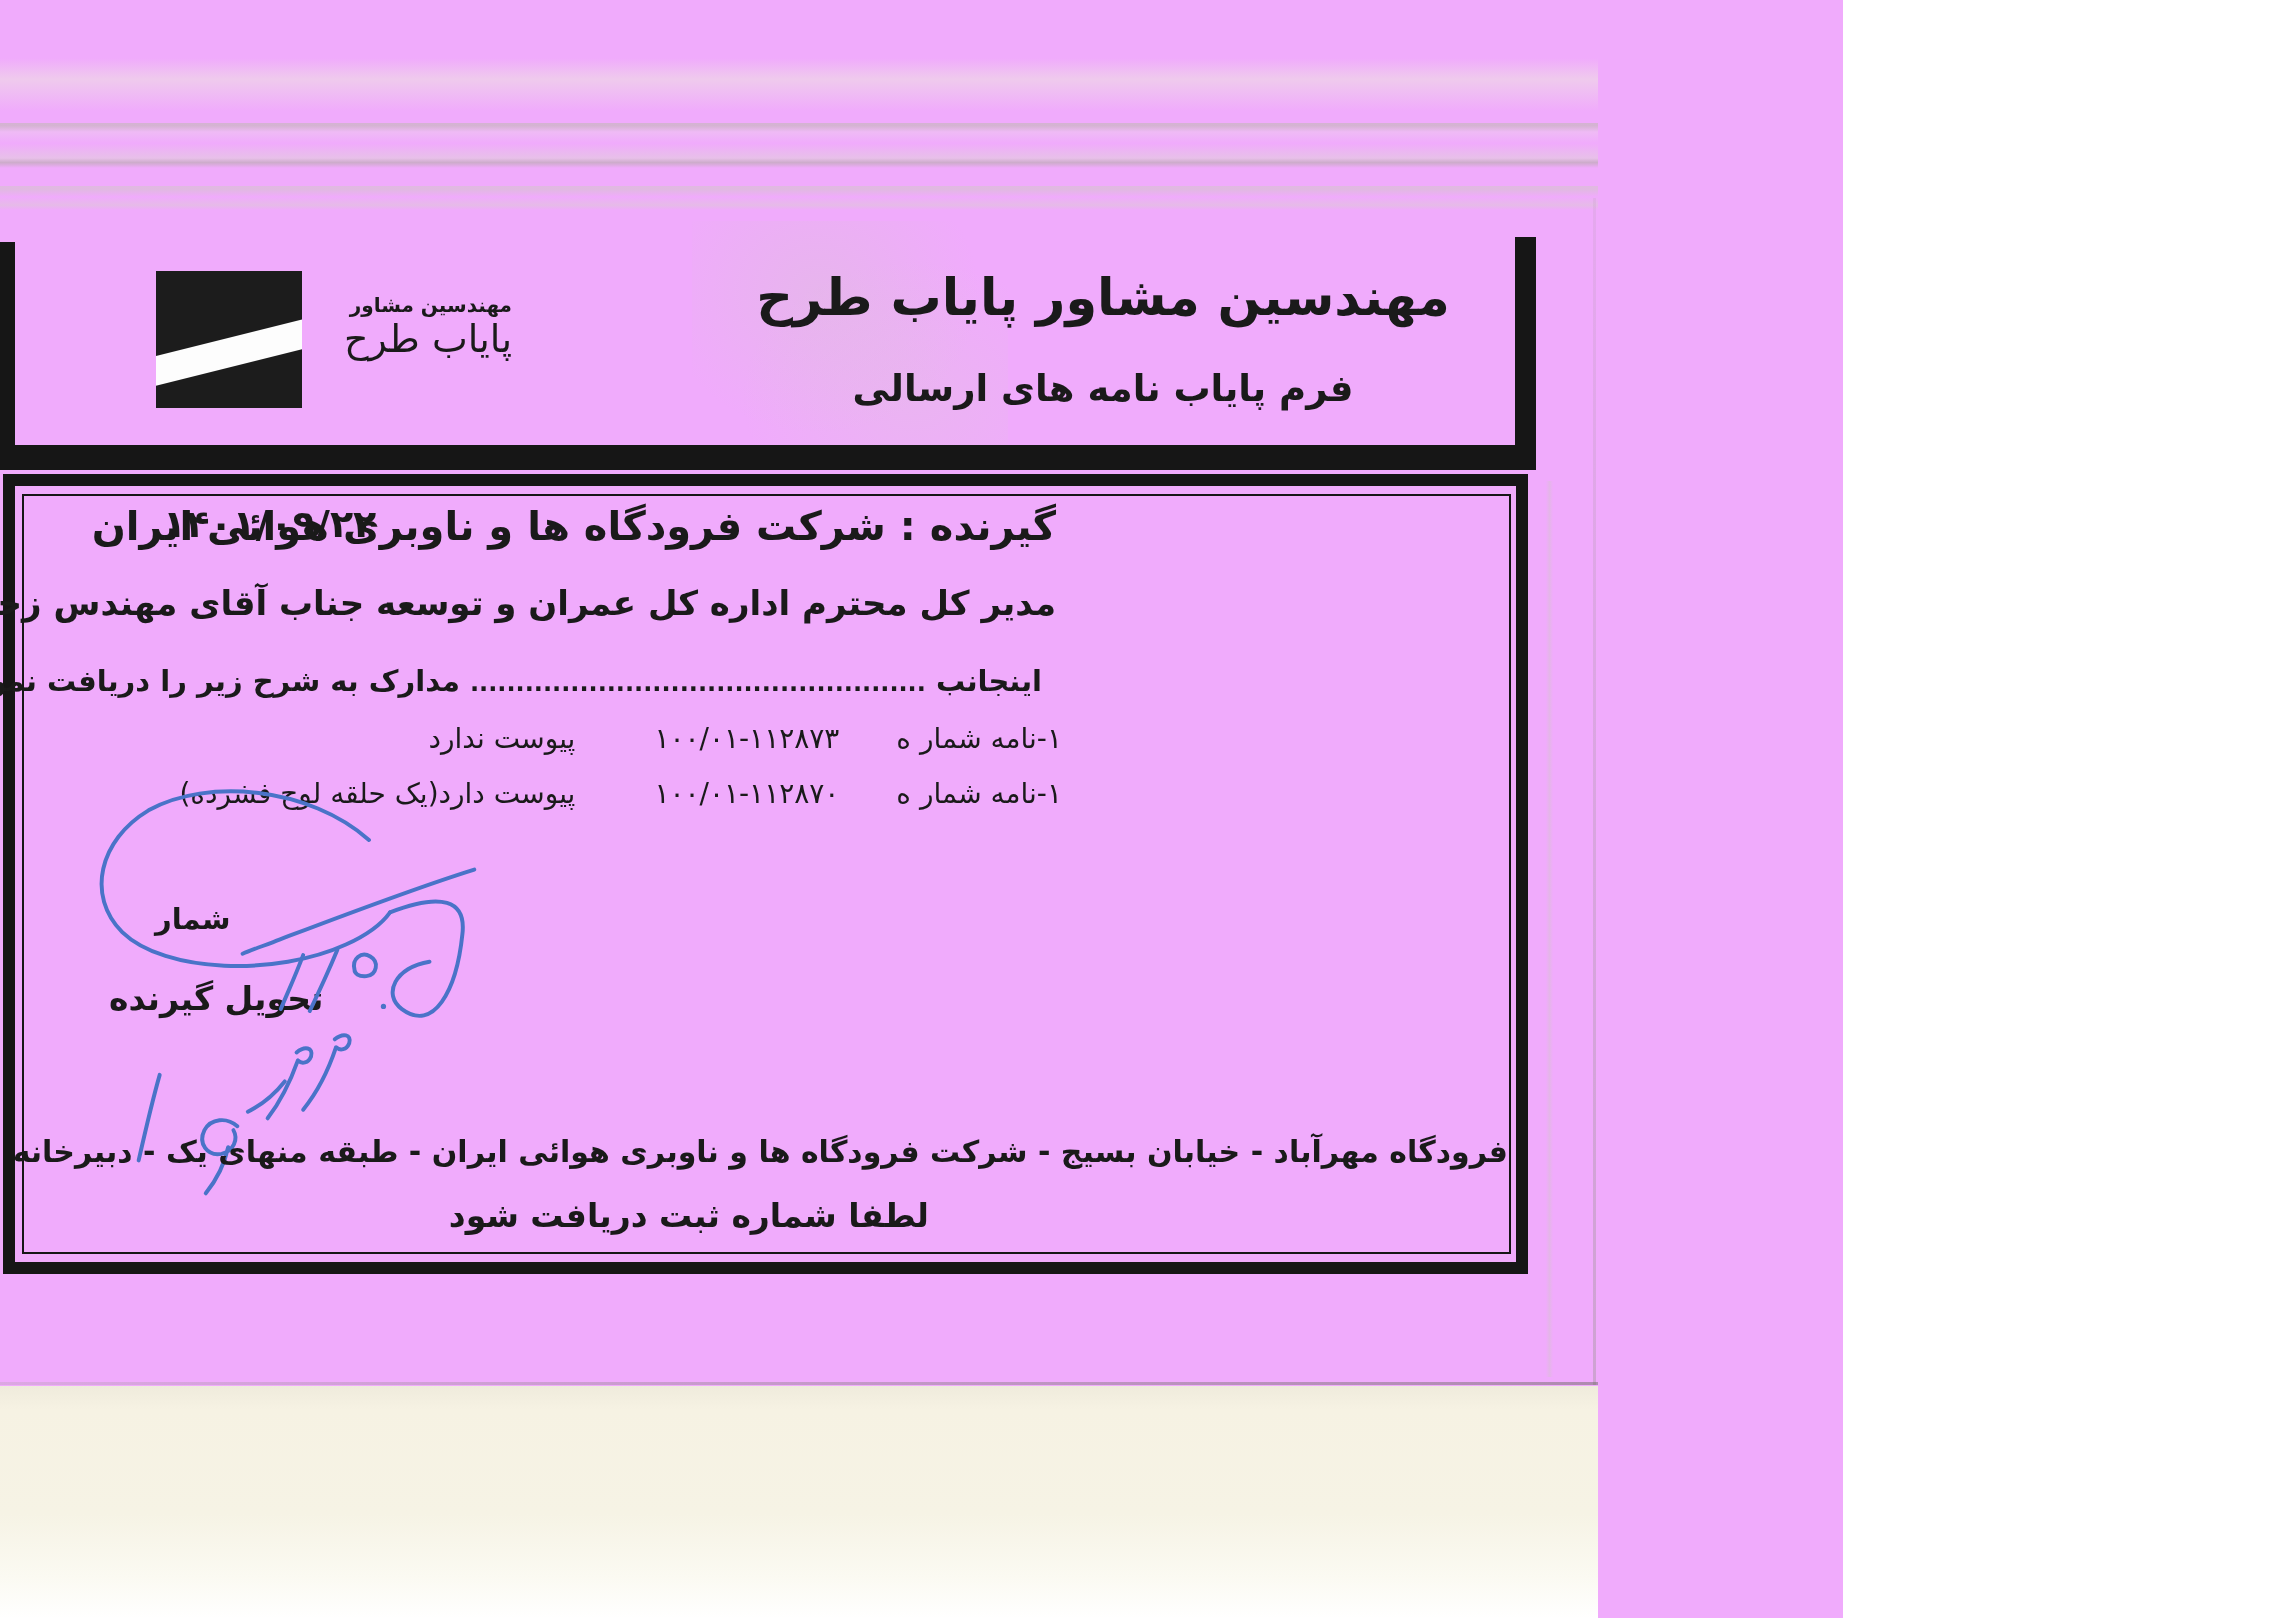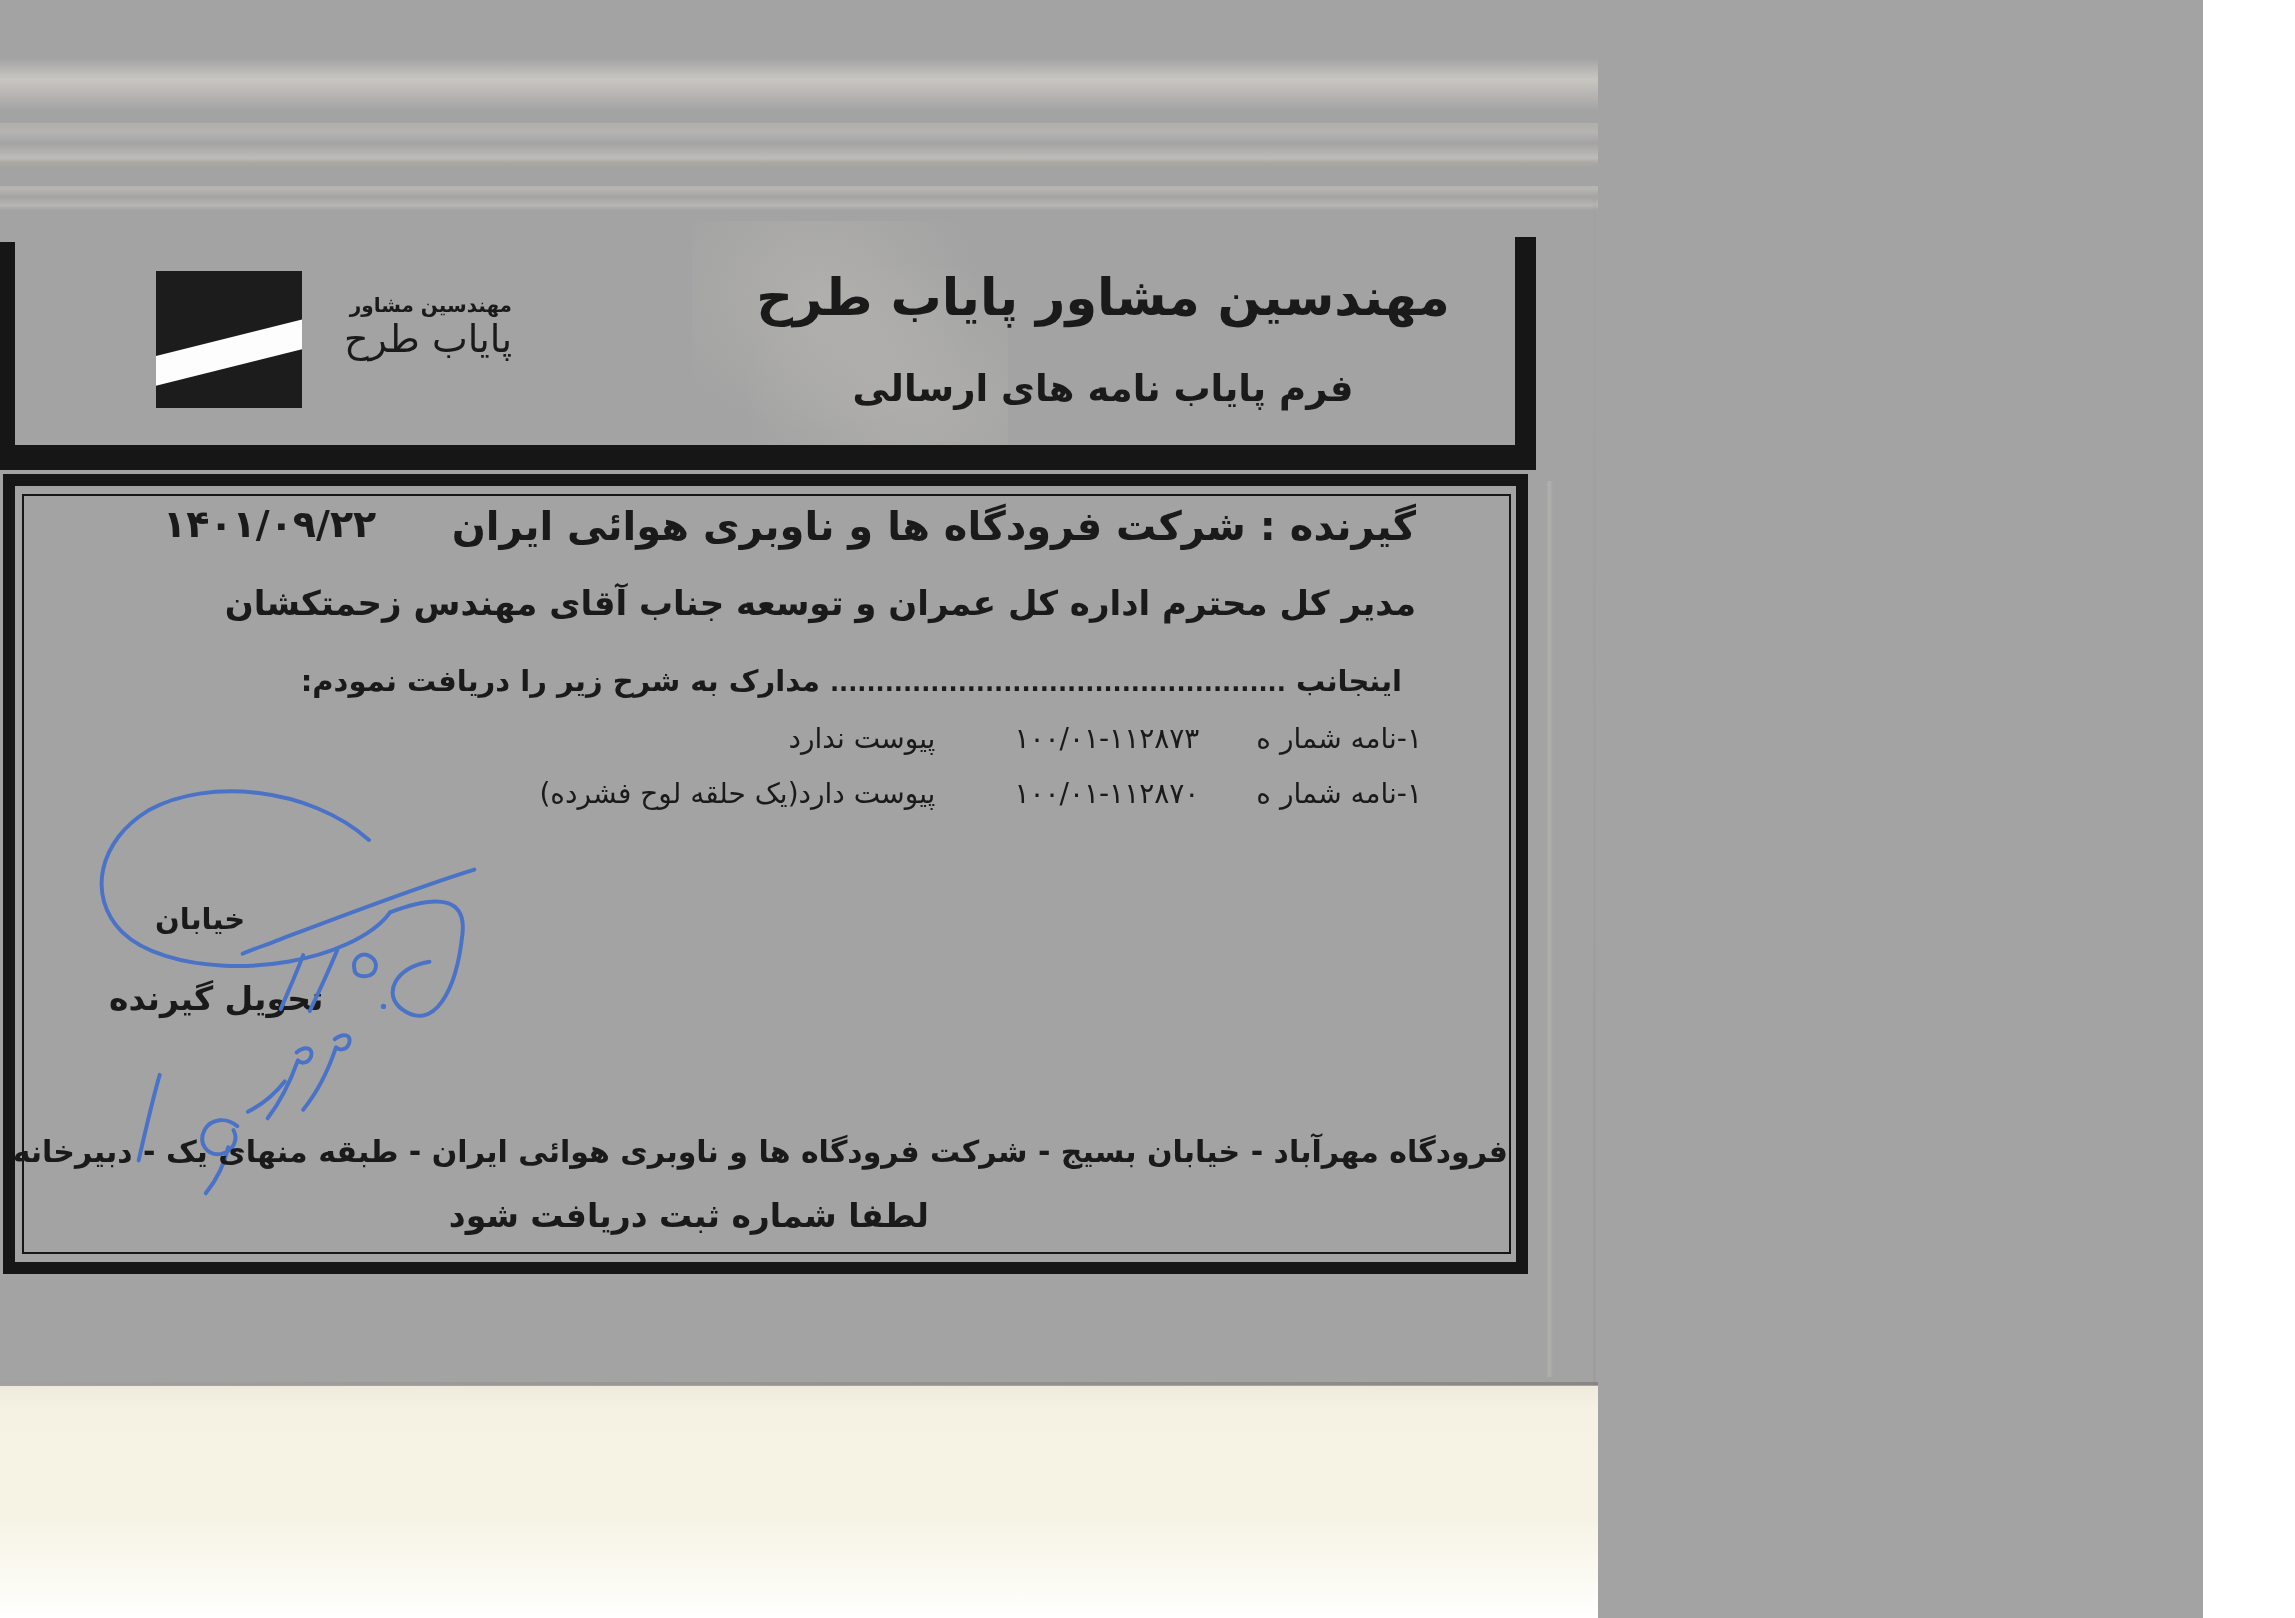--- a/index.html
+++ b/index.html
@@ -1,17 +1,17 @@
 <!DOCTYPE html>
 <html lang="fa" style="font-size:10.5px"><head>
 <meta charset="utf-8">
 <style>
   html,body{margin:0;padding:0;background:#ffffff;}
   #canvas{
-    position:relative;width:2203px;height:1619px;background:#a3a3a3;overflow:hidden;
+    position:relative;width:1843px;height:1619px;background:#f0abfc;overflow:hidden;
     font-family:"DejaVu Sans",sans-serif;color:#1a1a1a;
   }
   .abs{position:absolute;}
   .rtl{direction:rtl;unicode-bidi:isolate;white-space:nowrap;line-height:1.25;}
   .ltrnum{direction:ltr;unicode-bidi:isolate;white-space:nowrap;line-height:1;}
 
   
   .band-top{left:0;top:58px;width:1598px;height:53px;
     background:linear-gradient(to bottom,rgba(240,236,226,0),rgba(238,233,222,.5) 40%,rgba(240,236,226,0));}
   .fold1{left:0;top:123px;width:1598px;height:45px;
@@ -110,21 +110,21 @@
     <span>۱-نامه شمار ه</span>
     <span class="num ltrnum">۱۰۰/۰۱-۱۱۲۸۷۳</span>
     <span class="att">پیوست ندارد</span>
   </div>
   <div class="abs item-row row2">
     <span>۱-نامه شمار ه</span>
     <span class="num ltrnum">۱۰۰/۰۱-۱۱۲۸۷۰</span>
     <span class="att">پیوست دارد(یک حلقه لوح فشرده)</span>
   </div>
 
-  <div class="abs sig-label rtl">خیابان</div>
+  <div class="abs sig-label rtl">شمار</div>
   <div class="abs receiver-label rtl">تحویل گیرنده</div>
 
   <svg class="abs sig-svg" width="408" height="422" viewBox="0 0 620 640" fill="none" stroke="#4a73c8" stroke-width="6" stroke-linecap="round" stroke-linejoin="round">
     <path ,="" d="M 430 95 C 340 15 185 0 95 50 C 20 95 0 180 55 235 C 120 298 290 302 395 254 C 430 238 450 222 462 205"></path>
     <path d="M 590 140 C 500 168 390 210 295 246 C 272 255 252 262 238 268"></path>
     <path d="M 462 205 C 540 175 578 186 572 238 C 563 325 528 388 480 352 C 450 330 470 288 522 280"></path>
     <path d="M 330 270 C 318 302 305 330 296 352"></path>
     <path d="M 382 262 C 368 296 352 330 340 355"></path>
     <path d="M 408 292 C 404 276 418 264 432 272 C 446 280 442 300 426 302 C 414 303 408 298 408 292"></path>
     <circle cx="452" cy="348" r="4" fill="#4a73c8" stroke="none"></circle>

